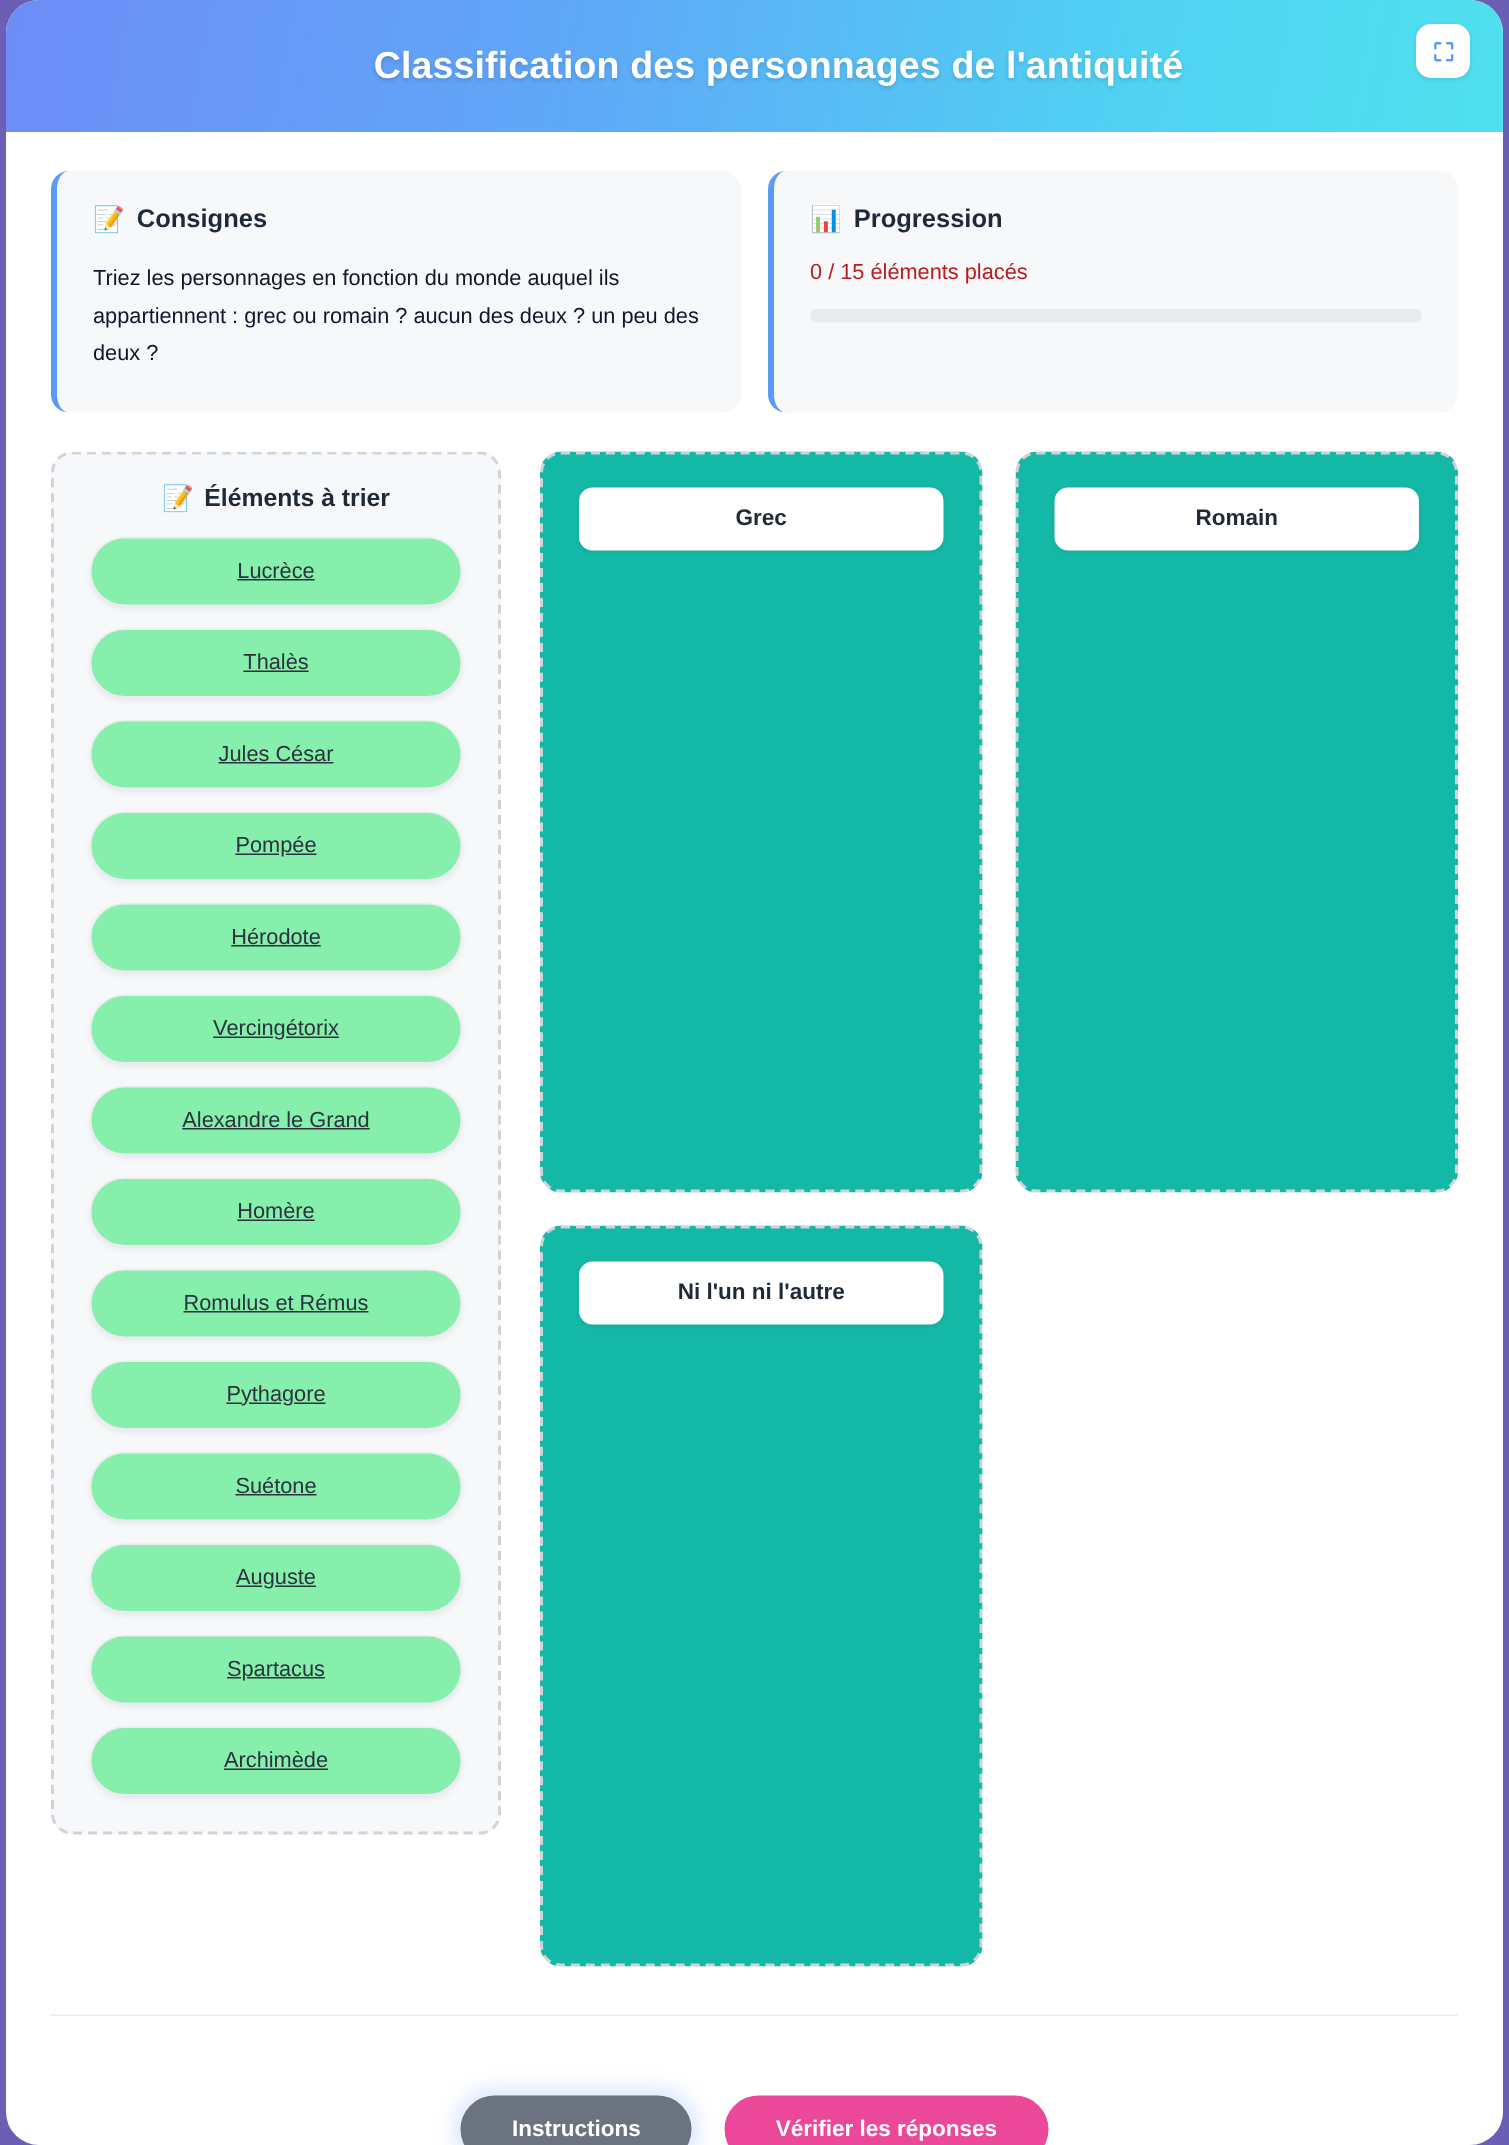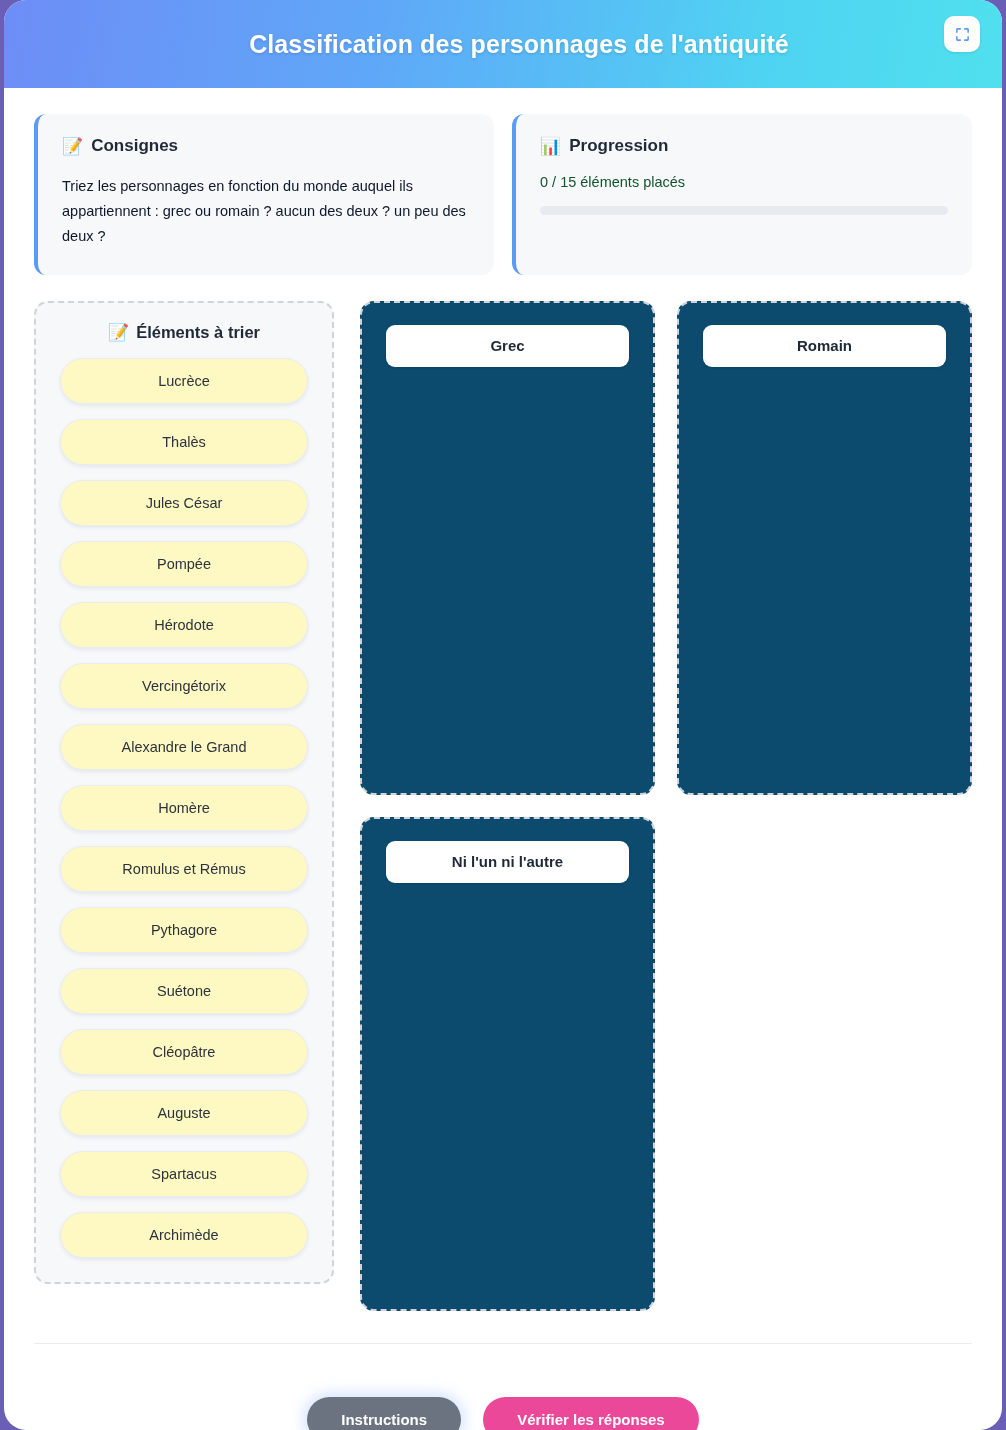--- a/index.html
+++ b/index.html
@@ -95,21 +95,21 @@
   .info-emoji { font-size: 17px; line-height: 1; }
 
   .info-text {
     font-size: 14.5px;
     color: #0f172a;
     line-height: 1.72;
   }
 
   .progress-label {
     font-size: 14.5px;
-    color: #14532d;
+    color: #b91c1c;
     margin-bottom: 16px;
   }
 
   .progress-track {
     width: 100%;
     height: 9px;
     background: #e7eaee;
     border-radius: 6px;
     overflow: hidden;
   }
@@ -140,44 +140,45 @@
     color: #1f2937;
     text-align: center;
     display: flex;
     align-items: center;
     justify-content: center;
     gap: 7px;
     margin-bottom: 16px;
   }
 
   .item-chip {
-    background: #fef9c3;
+    background: #86efac;
     border: 1px solid #eaecef;
     border-radius: 999px;
     height: 46px;
     display: flex;
     align-items: center;
     justify-content: center;
     font-size: 14.5px;
     color: #2c333c;
     margin-bottom: 15px;
     box-shadow: 0 2px 4px rgba(16,24,40,0.07);
     cursor: grab;
+    text-decoration: underline;
   }
   .item-chip:last-child { margin-bottom: 0; }
 
   .zones {
     flex: 1;
     display: grid;
     grid-template-columns: 1fr 1fr;
     gap: 22px;
   }
 
   .drop-zone {
-    background: #0c4a6e;
+    background: #14b8a6;
     border: 2px dashed #cfd4da;
     border-radius: 14px;
     height: 494px;
     padding: 22px 24px;
   }
 
   .zone-header {
     background: #ffffff;
     border-radius: 9px;
     min-height: 42px;
@@ -280,21 +281,20 @@
             <div class="item-chip">Thalès</div>
             <div class="item-chip">Jules César</div>
             <div class="item-chip">Pompée</div>
             <div class="item-chip">Hérodote</div>
             <div class="item-chip">Vercingétorix</div>
             <div class="item-chip">Alexandre le Grand</div>
             <div class="item-chip">Homère</div>
             <div class="item-chip">Romulus et Rémus</div>
             <div class="item-chip">Pythagore</div>
             <div class="item-chip">Suétone</div>
-            <div class="item-chip">Cléopâtre</div>
             <div class="item-chip">Auguste</div>
             <div class="item-chip">Spartacus</div>
             <div class="item-chip">Archimède</div>
           </div>
       </div>
 
       <div class="zones" id="drop-zones">
           <div class="drop-zone">
             <div class="zone-header">Grec</div>
             <div class="zone-items"></div>

